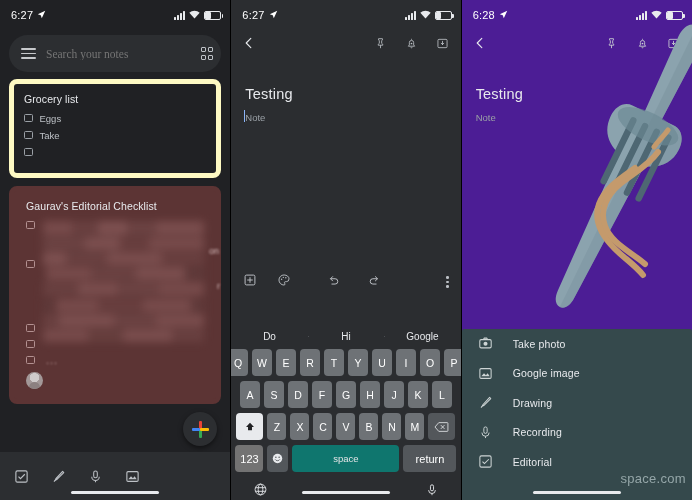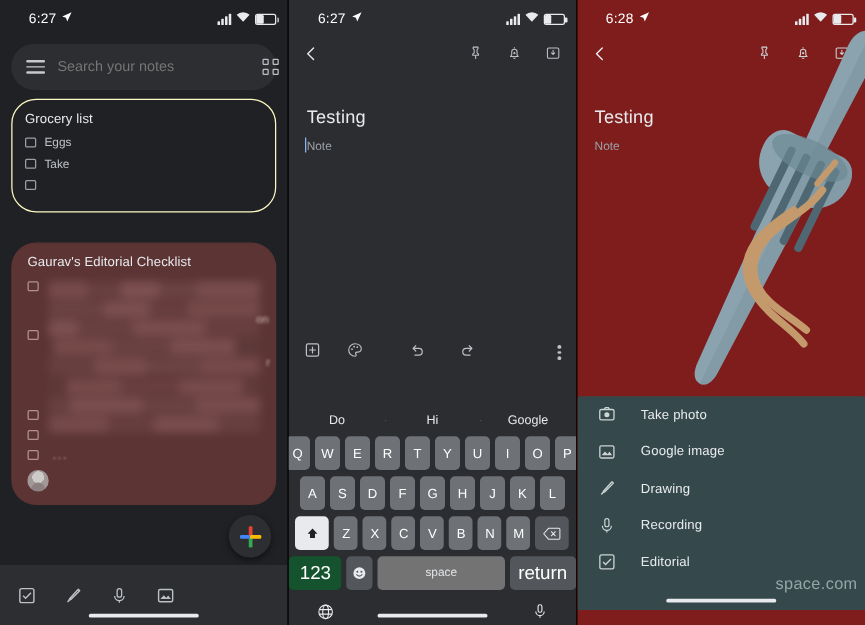--- a/index.html
+++ b/index.html
@@ -6,29 +6,29 @@
   html, body {
     width: 692px; height: 500px;
     background: #000;
     font-family: "Liberation Sans", sans-serif;
     overflow: hidden;
   }
   .screens { display: flex; width: 692px; height: 500px; }
   .panel { position: relative; height: 500px; overflow: hidden; }
   .p1 { width: 231px; background: #202124; }
   .p2 { width: 231px; background: #2b2d30; border-left: 1px solid #000; }
-  .p3 { width: 232px; background: #7f1d1d; border-left: 1px solid #000; }
+  .p3 { width: 232px; background: #4c1d95; border-left: 1px solid #000; }
 
   
   .statusbar {
     height: 30px; display: flex; align-items: center;
     justify-content: space-between; padding: 0 9px 0 11px;
     font-size: 11px; color: #fff; font-weight: 500; letter-spacing: .2px;
   }
-  .st-left { display: flex; gap: 4px; margin-left: 12px; }
+  .st-left { display: flex; gap: 4px; }
   .loc-arrow { display: inline-block; }
   .st-right { display: flex; align-items: center; gap: 4px; }
   .sig { display: flex; align-items: flex-end; gap: 1px; height: 9px; }
   .sig i { display: block; width: 2px; background: #e8eaed; border-radius: .5px; }
   .sig i:nth-child(1) { height: 3px; }
   .sig i:nth-child(2) { height: 5px; }
   .sig i:nth-child(3) { height: 7px; }
   .sig i:nth-child(4) { height: 9px; }
   .batt { width: 17px; height: 9px; border: 1.2px solid #e8eaed; border-radius: 2px; position: relative; }
   .batt::after { content: ""; position: absolute; right: -3px; top: 2.5px; width: 1.6px; height: 3.5px; background: #e8eaed; border-radius: 0 1px 1px 0; }
@@ -37,30 +37,30 @@
   
   .searchbar {
     margin: 5px 9px 0 9px; height: 37px; background: #2c2e31;
     border-radius: 19px; display: flex; align-items: center;
     padding: 0 8px 0 12px; gap: 10px;
   }
   .hamb { width: 15px; display: flex; flex-direction: column; gap: 3px; flex: none; }
   .hamb span { display: block; height: 1.6px; background: #c7c9cc; border-radius: 1px; }
   .search-input {
     flex: 1; background: transparent; border: none; outline: none;
-    color: #9aa0a6; font-size: 11.5px; font-family: Liberation Sans, sans-serif;
+    color: #9aa0a6; font-size: 11.5px; font-family: Liberation Serif, serif;
   }
   .grid-ico { display: grid; grid-template-columns: 1fr 1fr; gap: 2.5px; flex: none; }
   .grid-ico i { display: block; width: 5px; height: 5px; border: 1.3px solid #bdc1c6; border-radius: 1px; }
 
   
   .cards { padding: 7px 9px 0 9px; }
   .card {
-    border: 1px solid #fef9c3; border-radius: 20px;
-    padding: 9px 10px 10px 10px; margin-bottom: 24px; position: relative;
+    border: 5px solid #fef9c3; border-radius: 8px;
+    padding: 9px 10px 10px 10px; margin-bottom: 8px; position: relative;
   }
   .card-dark { background: #202124; }
   .card-red { background: #5c3434; border-color: #5c3434; padding-left: 12px; }
   .card-title { font-size: 10.5px; color: #e8eaed; margin-bottom: 7px; letter-spacing: .1px; }
   .chk-row { display: flex; align-items: center; gap: 7px; margin-bottom: 5px; height: 12px; }
   .chk { width: 8.5px; height: 8.5px; border: 1.2px solid #9aa0a6; border-radius: 1.5px; flex: none; }
   .chk-red { border-color: #b39191; }
   .chk-label { font-size: 9.5px; color: #bdc1c6; }
   .blur-wrap { position: relative; }
   .redacted {
@@ -152,33 +152,33 @@
   .key {
     background: #6e7276; color: #fff; border-radius: 4px;
     height: 27px; min-width: 19px; display: flex; align-items: center;
     justify-content: center; font-size: 10.5px; flex: none;
   }
   .krow-q .key { width: 20px; }
   .krow-a { padding: 0 11px; }
   .krow-a .key { width: 20px; }
   .key-shift { background: #e8eaed; color: #202124; width: 27px; }
   .key-back { background: #53575b; width: 27px; }
-  .key-123 { background: #14532d; width: 42px; font-size: 15px; }
+  .key-123 { background: #737373; width: 28px; font-size: 11px; }
   .key-emoji { background: #53575b; width: 21px; }
-  .key-space { background: #737373; flex: 1; max-width: 107px; font-size: 9.5px; color: #e2e4e6; }
-  .key-return { background: #53575b; width: 53px; font-size: 15px; }
+  .key-space { background: #0f766e; flex: 1; max-width: 107px; font-size: 9.5px; color: #e2e4e6; }
+  .key-return { background: #53575b; width: 53px; font-size: 11px; }
   .kb-bottom {
     display: flex; align-items: center; justify-content: space-between;
     padding: 3px 22px 0 22px; height: 26px;
   }
 
   
   .fork-art { position: absolute; left: 0; top: 0; width: 100%; height: 340px; overflow: hidden; }
   .sheet {
-    position: absolute; left: 0; bottom: 12px; width: 100%; height: 171px;
+    position: absolute; left: 0; bottom: 0; width: 100%; height: 171px;
     background: #35494c; border-top-left-radius: 2px; border-top-right-radius: 2px;
   }
   .sheet-item { display: flex; align-items: center; gap: 20px; height: 29.5px; padding-left: 16px; }
   .sheet-label { font-size: 10.5px; color: #e8eaed; letter-spacing: .15px; }
   .sheet-ico { width: 15px; height: 15px; flex: none; }
   .watermark {
     position: absolute; right: 6px; bottom: 14px; font-size: 13px;
     color: #9fb0b2; opacity: .9; letter-spacing: .3px;
   }
 </style>

